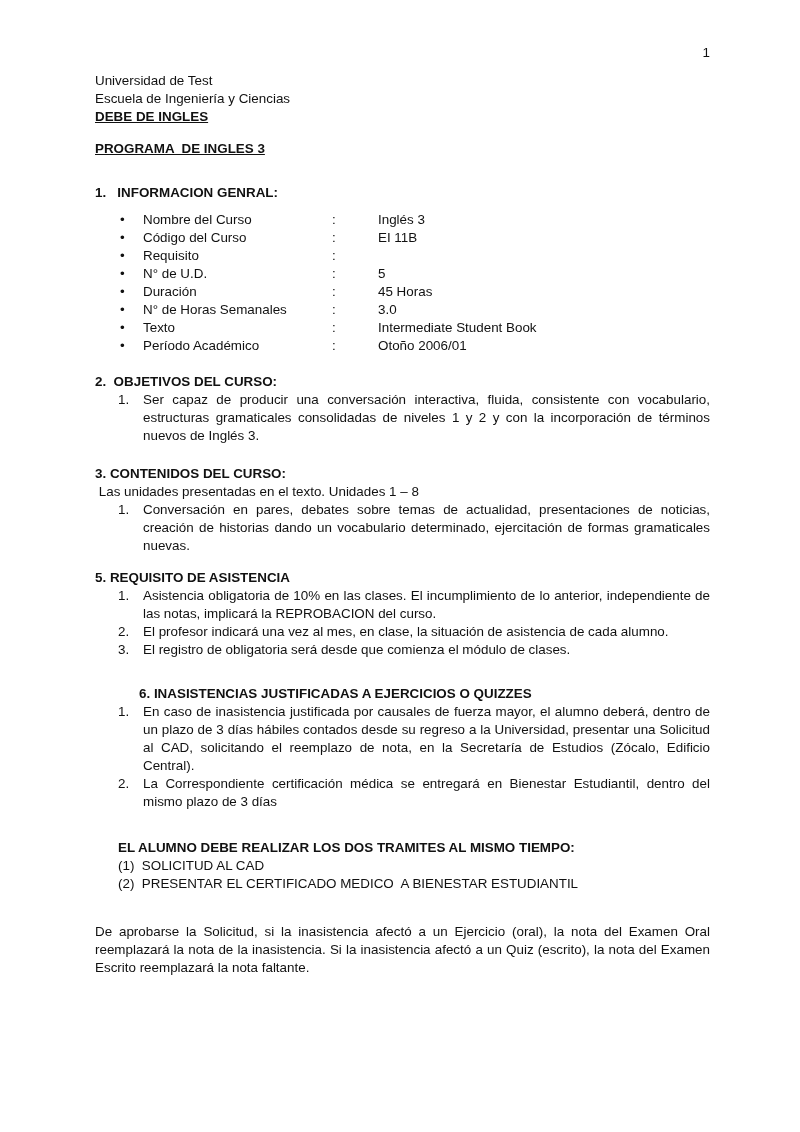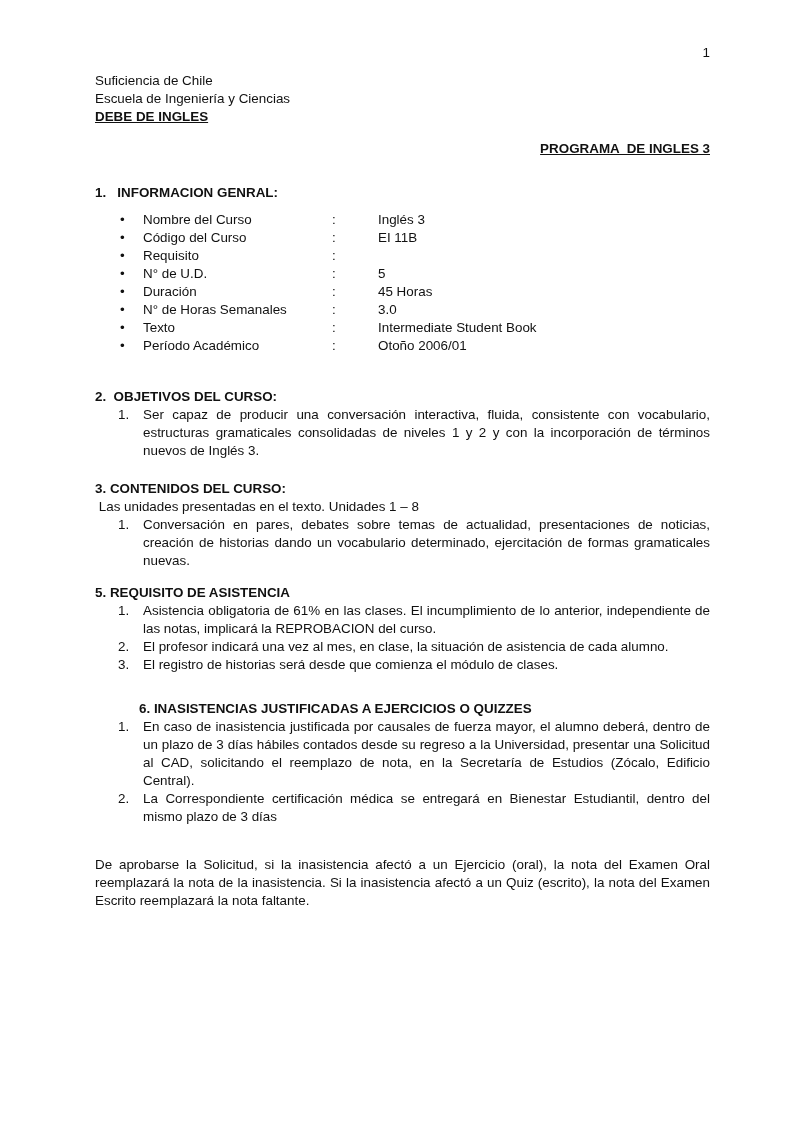--- a/index.html
+++ b/index.html
@@ -23,34 +23,34 @@
     text-align: right;
   }
   .header-block { margin-top: 10px; }
   .header-line { white-space: pre-wrap; }
   .area-heading {
     font-weight: bold;
     text-decoration: underline;
   }
   .title-block {
     margin-top: 14px;
-    text-align: right;
+    text-align: left;
     font-weight: bold;
   }
   .title-main {
     text-decoration: underline;
     white-space: pre-wrap;
   }
   .title-sub { white-space: pre-wrap; }
   .section-heading {
     font-weight: bold;
     white-space: pre-wrap;
   }
   .mt-s1 { margin-top: 26px; }
-  .mt-s2 { margin-top: 33px; }
+  .mt-s2 { margin-top: 18px; }
   .mt-s3 { margin-top: 20px; }
   .mt-s4 { margin-top: 28px; }
   .mt-s5 { margin-top: 14px; }
   .mt-s6 { margin-top: 26px; margin-left: 44px; }
   .info-list { margin-top: 9px; }
   .info-row { display: flex; }
   .bullet {
     width: 48px;
     padding-left: 25px;
     flex: 0 0 48px;
@@ -79,21 +79,21 @@
   }
 </style>
 </head>
 <body>
 
 <div class="page">
 
   <div class="pageno">1</div>
 
   <div class="header-block">
-    <div class="header-line">Suficiencia de Chile</div>
+    <div class="header-line">Universidad de Test</div>
     <div class="header-line">Escuela de Ingeniería y Ciencias</div>
     <div class="header-line area-heading">DEBE DE INGLES</div>
   </div>
 
   <div class="title-block">
     <div><span class="title-main">PROGRAMA  DE INGLES 3</span></div>
   </div>
 
   <div class="section-heading mt-s1">1.   INFORMACION GENRAL:</div>
   <div class="info-list">
@@ -165,37 +165,42 @@
   <div class="plain-line"> Las unidades presentadas en el texto. Unidades 1 – 8</div>
 
   <div class="num-item num-indent">
     <span class="item-num">1.</span>
     <span class="item-text">Conversación en pares, debates sobre temas de actualidad, presentaciones de noticias, creación de historias dando un vocabulario determinado, ejercitación de formas gramaticales nuevas.</span>
   </div>
 
   <div class="section-heading mt-s5">5. REQUISITO DE ASISTENCIA</div>
   <div class="num-item num-indent">
     <span class="item-num">1.</span>
-    <span class="item-text">Asistencia obligatoria de 61% en las clases. El incumplimiento de lo anterior, independiente de las notas, implicará la REPROBACION del curso.</span>
+    <span class="item-text">Asistencia obligatoria de 10% en las clases. El incumplimiento de lo anterior, independiente de las notas, implicará la REPROBACION del curso.</span>
   </div>
   <div class="num-item num-indent">
     <span class="item-num">2.</span>
     <span class="item-text">El profesor indicará una vez al mes, en clase, la situación de asistencia de cada alumno.</span>
   </div>
   <div class="num-item num-indent">
     <span class="item-num">3.</span>
-    <span class="item-text">El registro de historias será desde  que comienza el módulo de clases.</span>
+    <span class="item-text">El registro de obligatoria será desde  que comienza el módulo de clases.</span>
   </div>
 
   <div class="section-heading mt-s6">6. INASISTENCIAS JUSTIFICADAS A EJERCICIOS O QUIZZES</div>
   <div class="num-item num-indent">
     <span class="item-num">1.</span>
     <span class="item-text">En caso de inasistencia justificada por causales de fuerza mayor, el alumno deberá, dentro  de un plazo de 3 días hábiles contados desde su regreso a la Universidad, presentar una Solicitud al CAD, solicitando el reemplazo de nota, en la Secretaría de Estudios (Zócalo, Edificio Central).</span>
   </div>
   <div class="num-item num-indent">
     <span class="item-num">2.</span>
     <span class="item-text">La Correspondiente certificación médica se entregará en Bienestar Estudiantil, dentro del mismo plazo de 3 días</span>
   </div>
 
+  <div class="tramites-block">
+    <div class="tramites-heading">EL ALUMNO DEBE REALIZAR LOS DOS TRAMITES AL MISMO TIEMPO:</div>
+    <div class="tramite-line">(1)  SOLICITUD AL CAD</div>
+    <div class="tramite-line">(2)  PRESENTAR EL CERTIFICADO MEDICO  A BIENESTAR ESTUDIANTIL</div>
+  </div>
 
   <div class="closing">De aprobarse la Solicitud, si la inasistencia afectó a un Ejercicio (oral), la nota del Examen Oral  reemplazará la nota de la inasistencia. Si la inasistencia afectó a un Quiz (escrito), la nota del Examen Escrito reemplazará la nota faltante.</div>
 
 </div>
 
 </body></html>

